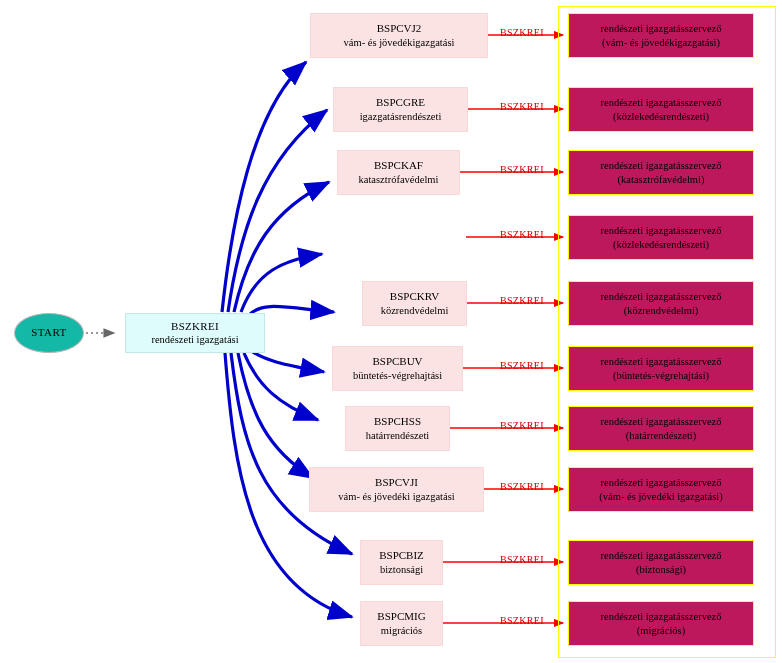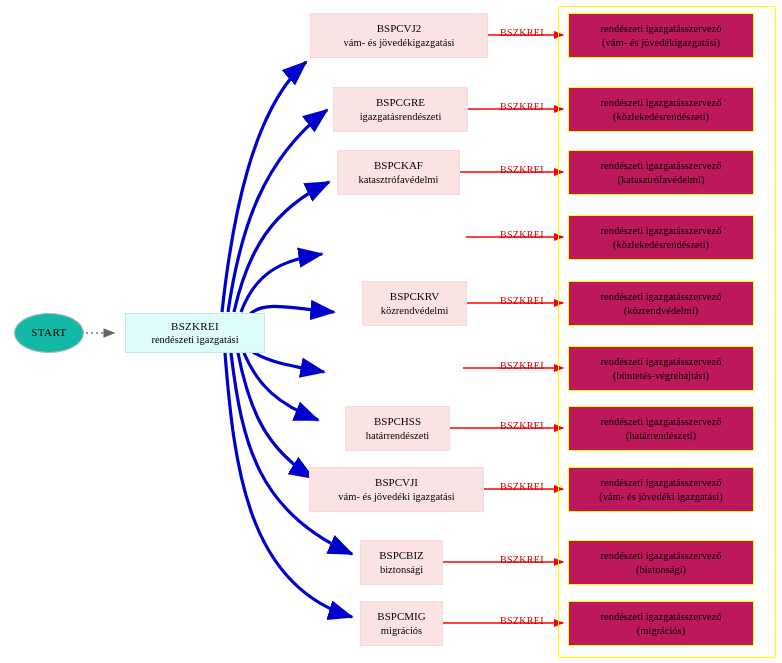--- a/index.html
+++ b/index.html
@@ -206,20 +206,24 @@
   <div class="node mid-node" style="left:362px; top:281px; width:105px;">
     <span class="l1">BSPCKRV</span>
     <span class="l2">közrendvédelmi</span>
   </div>
   <div class="edge-label" style="left:500px; top:295px;">BSZKREI</div>
   <div class="node end-node" style="top:281px;">
     <span class="l1">rendészeti igazgatásszervező</span>
     <span class="l2">(közrendvédelmi)</span>
   </div>
 
+  <div class="node mid-node" style="left:332px; top:346px; width:131px;">
+    <span class="l1">BSPCBUV</span>
+    <span class="l2">büntetés-végrehajtási</span>
+  </div>
   <div class="edge-label" style="left:500px; top:360px;">BSZKREI</div>
   <div class="node end-node" style="top:346px;">
     <span class="l1">rendészeti igazgatásszervező</span>
     <span class="l2">(büntetés-végrehajtási)</span>
   </div>
 
   <div class="node mid-node" style="left:345px; top:406px; width:105px;">
     <span class="l1">BSPCHSS</span>
     <span class="l2">határrendészeti</span>
   </div>

